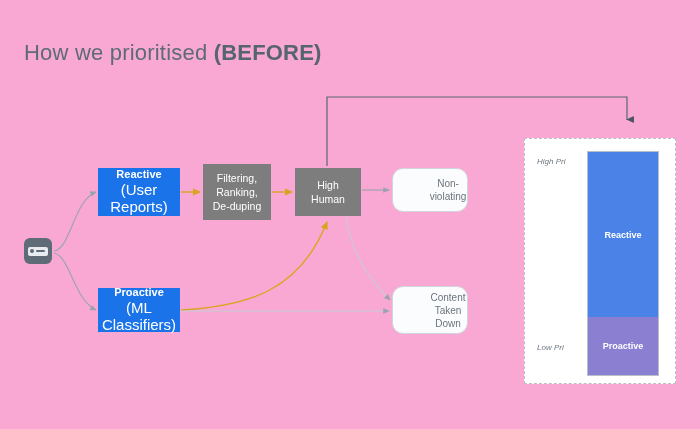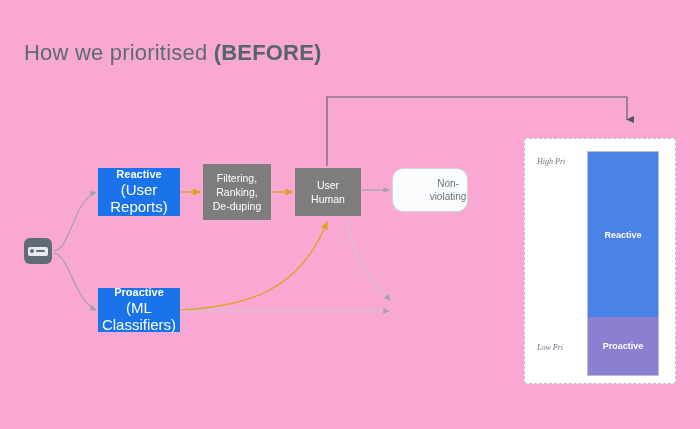--- a/index.html
+++ b/index.html
@@ -164,21 +164,20 @@
   #seg-reactive  { background: #4b82e8; }
   #seg-proactive { background: #8b7fd2; }
 
   .axis-note {
     position: absolute;
     left: 12px;
     font-style: italic;
     font-size: 8px;
     color: #6d7781;
     white-space: nowrap;
-    font-family: Liberation Serif, serif;
   }
   #note-high { top: 18px; }
   #note-low  { top: 204px; }
 </style>
 </head>
 <body>
 
 <div id="slide">
 
   <div id="title">
@@ -233,29 +232,33 @@
     <div class="sub">(ML Classifiers)</div>
   </div>
 
   <div class="node node-gray" id="node-filtering">
     <div>Filtering,</div>
     <div>Ranking,</div>
     <div>De-duping</div>
   </div>
 
   <div class="node node-gray" id="node-human">
-    <div>User</div>
+    <div>High</div>
     <div>Human</div>
   </div>
 
   <div class="node node-outline" id="node-nonviol">
     <div>Non-</div>
     <div>violating</div>
   </div>
 
+  <div class="node node-outline" id="node-taken">
+    <div>Content</div>
+    <div>Taken Down</div>
+  </div>
 
   <div id="chart-panel">
     <div class="axis-note" id="note-high">High Pri</div>
     <div class="axis-note" id="note-low">Low Pri</div>
 
     <div id="chart-plot">
       <div class="seg" id="seg-reactive" style="flex: 74 0 0px; background: rgb(75, 130, 232);">
         <span class="seg-label">Reactive</span>
       </div>
       <div class="seg" id="seg-proactive" style="flex: 26 0 0px; background: rgb(139, 127, 210);">

